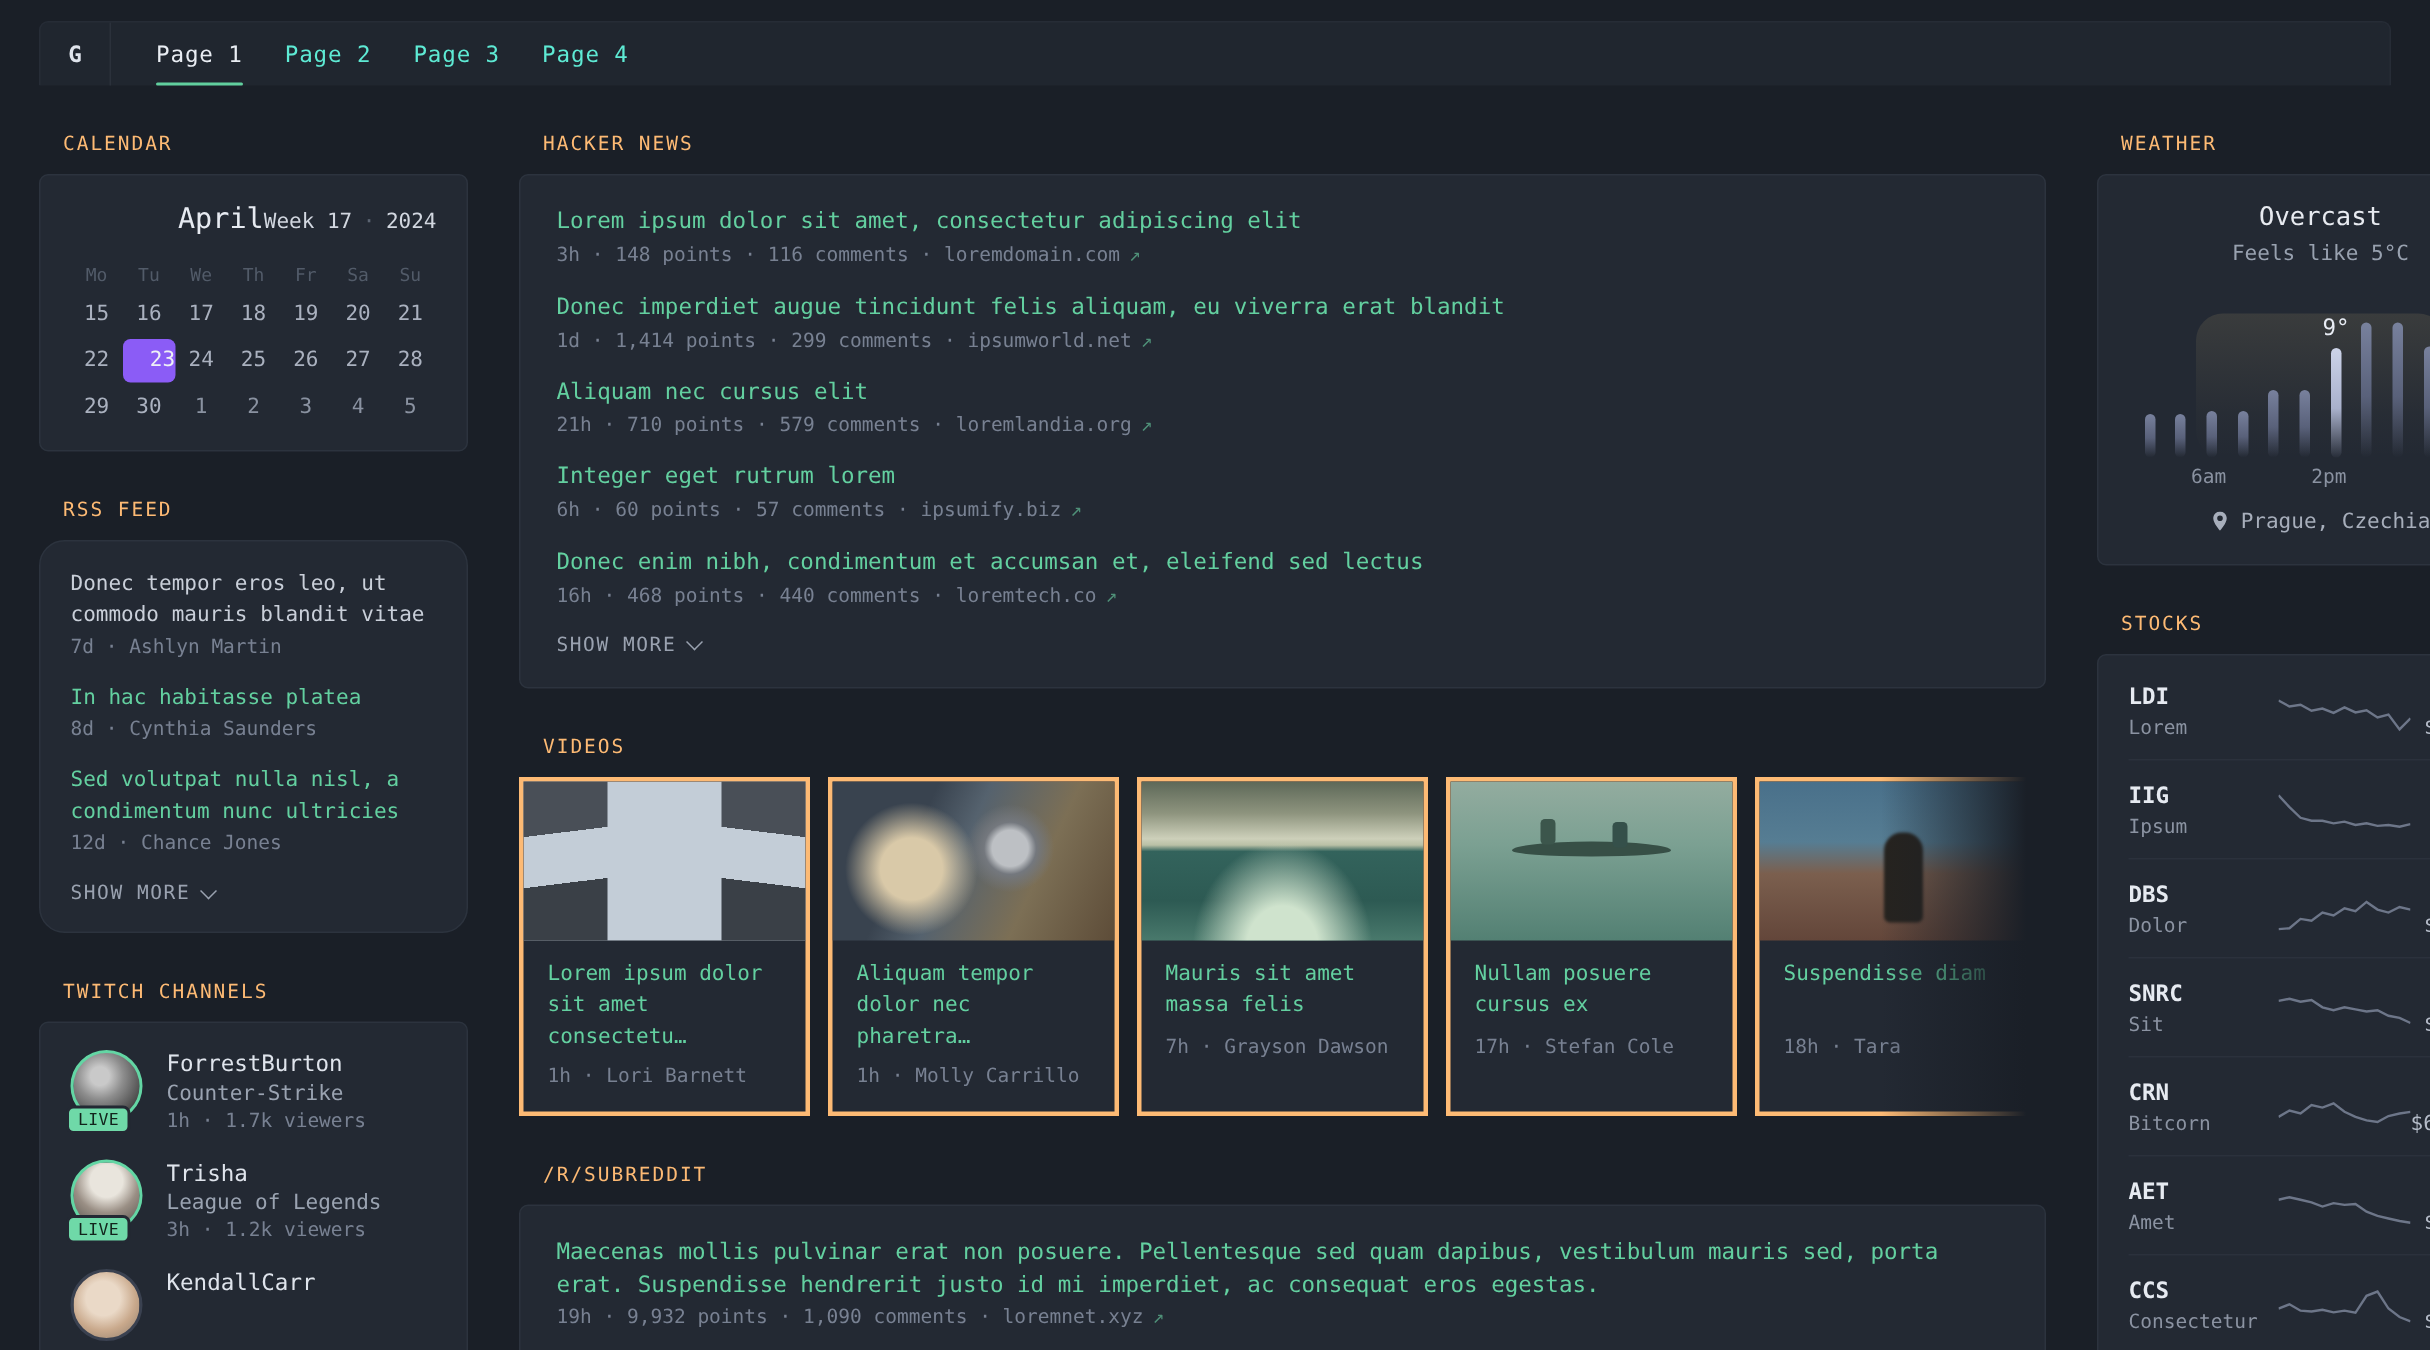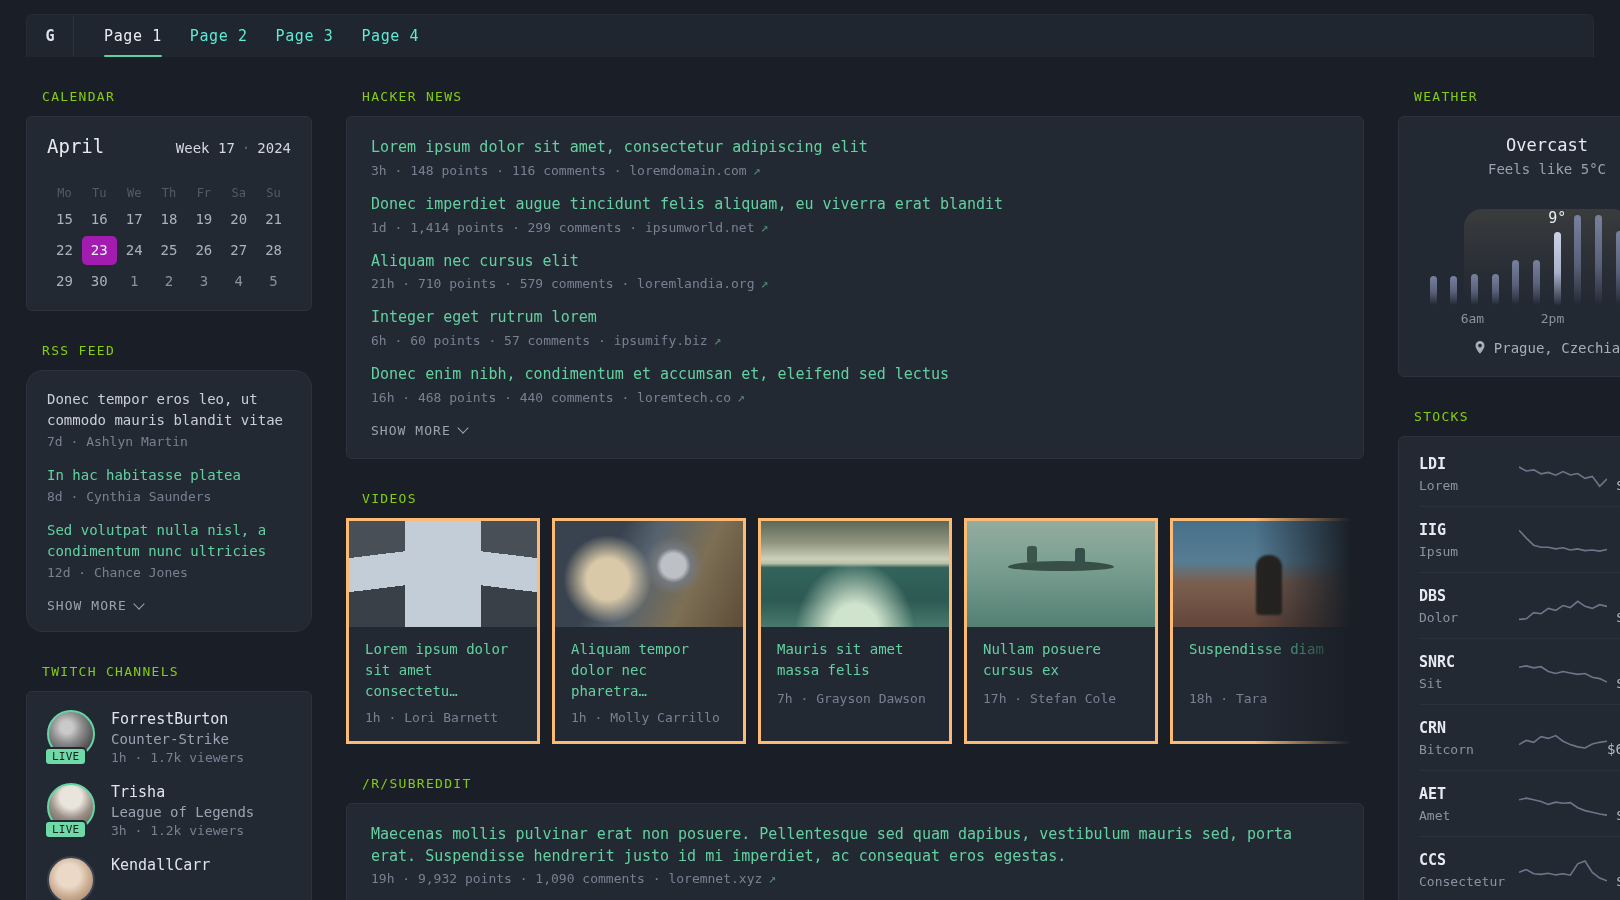--- a/index.html
+++ b/index.html
@@ -18,35 +18,35 @@
         color:#dfe4ec;font-size:15px;font-weight:bold;border-right:1px solid #2b313b;}
   .tabs{display:flex;padding:0 16px;}
   .tab{position:relative;display:flex;align-items:center;padding:0 14px;
        color:#5eead4;font-size:15px;letter-spacing:.04em;}
   .tab.active{color:#e9edf3;}
   .tab.active::after{content:'';position:absolute;left:14px;right:14px;bottom:0;height:2px;
        background:#61cf9e;border-radius:1px;}
   
   .cols{display:grid;grid-template-columns:286px 1fr 298px;gap:0 34px;padding:0 26px;align-items:start;}
   section{margin-top:32px;}
-  .sec-h{font-size:13px;font-weight:normal;color:#84cc16;letter-spacing:.1em;margin:0 0 12px 16px;}
+  .sec-h{font-size:13px;font-weight:normal;color:#fdba74;letter-spacing:.1em;margin:0 0 12px 16px;}
   .card{background:#232933;border:1px solid #2c333e;border-radius:6px;}
   .meta{font-size:13px;color:#788192;}
   
   .cal-card{padding:18px 20px 14px;}
-  .cal-top{display:flex;justify-content:space-between;align-items:baseline;margin-bottom:24px;}
+  .cal-top{display:flex;justify-content:flex-end;align-items:baseline;margin-bottom:14px;}
   .cal-month{font-size:19px;color:#e6eaf1;}
   .cal-week,.cal-year{font-size:14px;color:#d2d7e0;}
   .dot-sep{color:#5b6472;margin:0 7px;font-size:14px;}
   .cal-grid{display:grid;grid-template-columns:repeat(7,1fr);text-align:center;row-gap:2px;}
   .cal-dow .dow{font-size:12px;color:#525b69;padding:5px 0;}
   .cal-day{font-size:14px;color:#aab1bf;padding:6px 0;border-radius:5px;line-height:17px;}
   .cal-day.dim{color:#8archive}
   .cal-day.dim{color:#8a92a1;}
-  .cal-day.selected{background:#a21caf;color:#eef1f6;}
+  .cal-day.selected{background:#8b5cf6;color:#eef1f6;text-align:right;}
   
   .rss-card{padding:18px 20px;border-radius:17px;}
   .feed-item + .feed-item{margin-top:16px;}
   .feed-title{font-size:14px;line-height:1.5;color:#c9cfd9;display:block;}
   .feed-title.fresh{color:#63d0a0;}
   .feed-item .meta{margin-top:3px;}
   .show-more{margin-top:18px;font-size:13px;color:#9aa2b0;letter-spacing:.08em;background:none;border:none;
        display:flex;align-items:center;gap:8px;cursor:pointer;padding:0;font-family:inherit;}
   .chev{width:7px;height:7px;border-right:1.5px solid #9aa2b0;border-bottom:1.5px solid #9aa2b0;
        transform:rotate(45deg);margin-top:-4px;}

